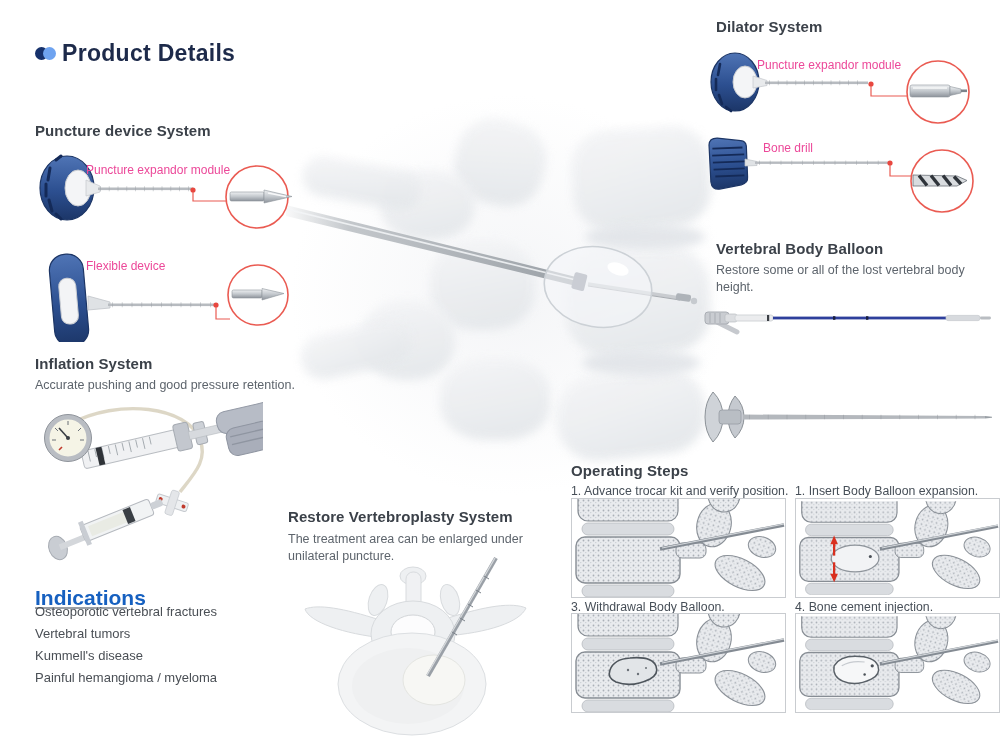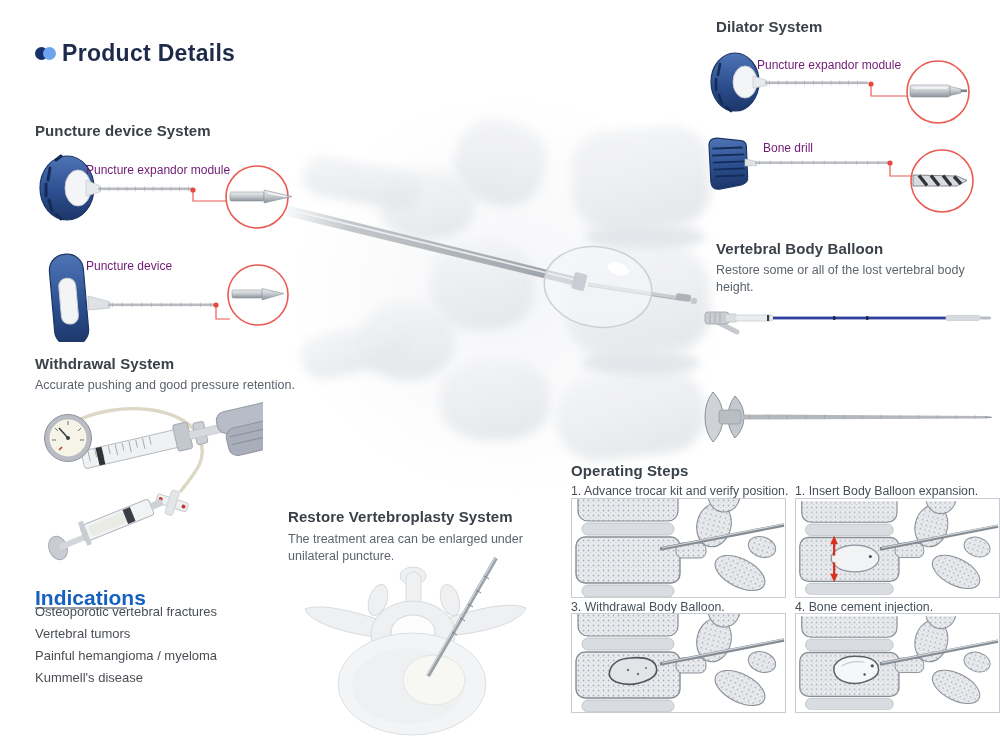--- a/index.html
+++ b/index.html
@@ -2,21 +2,21 @@
 <html><head>
 <meta charset="utf-8">
 <style>
   html,body{margin:0;padding:0;background:#fff;}
   .page{position:relative;width:1000px;height:737px;background:#ffffff;overflow:hidden;
         font-family:"Liberation Sans",sans-serif;}
   .abs{position:absolute;}
   .title{font-size:23px;font-weight:700;color:#1d2a4a;letter-spacing:.3px;}
   .h2{font-size:15px;font-weight:700;color:#3b4149;letter-spacing:.1px;}
   .desc{font-size:12.5px;color:#5d646c;line-height:1.32;}
-  .dev-label{font-size:12px;color:#701a75;white-space:nowrap;}
+  .dev-label{font-size:12px;color:#ec4899;white-space:nowrap;}
   .ind-h{font-size:21px;font-weight:700;color:#1660c0;}
   .ind-rule{position:absolute;width:92px;height:2px;background:#9aa0a8;}
   .ind-list{margin:0;padding:0;list-style:none;}
   .ind-list li{font-size:13px;color:#4a4f55;line-height:22px;}
   .steps-label{font-size:12.3px;color:#474f58;white-space:nowrap;}
   .step-img{border:1px solid #c9ccd0;background:#fff;}
   .blob{position:absolute;filter:blur(5px);opacity:.92;
         background:linear-gradient(168deg,#f2f3f5 15%,#e5e8eb 85%);}
   .wash{position:absolute;background:radial-gradient(closest-side,#f4f5f7,rgba(255,255,255,0));}
   svg{display:block;}
@@ -126,23 +126,23 @@
     </g>
     <polygon points="58,56 80,62 80,68 58,70" fill="#dfe2e5" stroke="#c0c4c9" stroke-width=".8"></polygon>
     <rect x="78" y="63.5" width="107" height="2.6" fill="#b7bbc0"></rect>
     <line x1="82" y1="64.8" x2="182" y2="64.8" stroke="#9aa0a6" stroke-width="5" stroke-dasharray="0.8 9" opacity=".55"></line>
     <circle cx="186" cy="65" r="2.6" fill="#e8473f"></circle>
     <polyline points="186,67 186,79 200,79" fill="none" stroke="#ea5b52" stroke-width="1.2"></polyline>
     <circle cx="228" cy="55" r="30" fill="#ffffff" stroke="#ea5b52" stroke-width="1.6"></circle>
     <rect x="202" y="50" width="30" height="8" rx="1.5" fill="url(#coneG)" stroke="#8d939b" stroke-width=".6"></rect>
     <polygon points="232,48.5 254,53.5 232,60" fill="url(#coneG)" stroke="#8d939b" stroke-width=".6"></polygon>
   </svg>
-  <div class="abs dev-label" style="left:86px;top:259px;">Puncture device</div>
-
-  <div class="abs h2" style="left:35px;top:355px;">Withdrawal System</div>
+  <div class="abs dev-label" style="left:86px;top:259px;">Flexible device</div>
+
+  <div class="abs h2" style="left:35px;top:355px;">Inflation System</div>
   <div class="abs desc" style="left:35px;top:377px;width:290px;">Accurate pushing and good pressure retention.</div>
 
   <svg class="abs" style="left:28px;top:398px;" width="235" height="178" viewBox="0 0 235 178">
     <path d="M42,26 C90,0 160,8 172,42 C180,62 166,76 152,94" fill="none" stroke="#d9d3c0" stroke-width="3.4" opacity=".9"></path>
     <g transform="rotate(-13 60 62)">
       <rect x="55" y="52" width="100" height="18" rx="3" fill="#f0f1f3" stroke="#b9bdc2"></rect>
       <g stroke="#9aa0a6" stroke-width=".8">
         <line x1="62" y1="53" x2="62" y2="64"></line>
           <line x1="69" y1="53" x2="69" y2="61"></line>
         <line x1="76" y1="53" x2="76" y2="64"></line>
@@ -192,22 +192,22 @@
       <rect x="104" y="139" width="8" height="15" fill="#3a3f45"></rect>
       <rect x="132" y="143" width="12" height="7" rx="2" fill="#cdd1d6"></rect>
     </g>
   </svg>
 
   <div class="abs ind-h" style="left:35px;top:586px;">Indications</div>
   <div class="ind-rule" style="left:35px;top:607px;"></div>
   <ul class="abs ind-list" style="left:35px;top:601px;">
     <li>Osteoporotic vertebral fractures</li>
     <li>Vertebral tumors</li>
+    <li>Kummell's disease</li>
     <li>Painful hemangioma / myeloma</li>
-    <li>Kummell's disease</li>
   </ul>
 
   <div class="abs h2" style="left:288px;top:508px;">Restore Vertebroplasty System</div>
   <div class="abs desc" style="left:288px;top:531px;width:240px;">The treatment area can be enlarged under unilateral puncture.</div>
 
   <svg class="abs" style="left:298px;top:556px;" width="240" height="181" viewBox="0 0 240 181">
     <path d="M82,64 C45,52 20,48 7,53 C11,66 46,78 86,82 Z" fill="#eef0f2" stroke="#d8dbde"></path>
     <path d="M150,62 C188,50 214,46 228,52 C222,66 190,77 146,80 Z" fill="#eef0f2" stroke="#d8dbde"></path>
     <ellipse cx="115" cy="20" rx="13" ry="9" fill="#eef0f2" stroke="#d8dbde"></ellipse>
     <rect x="108" y="16" width="15" height="48" rx="7" fill="#f0f1f3" stroke="#d8dbde"></rect>

